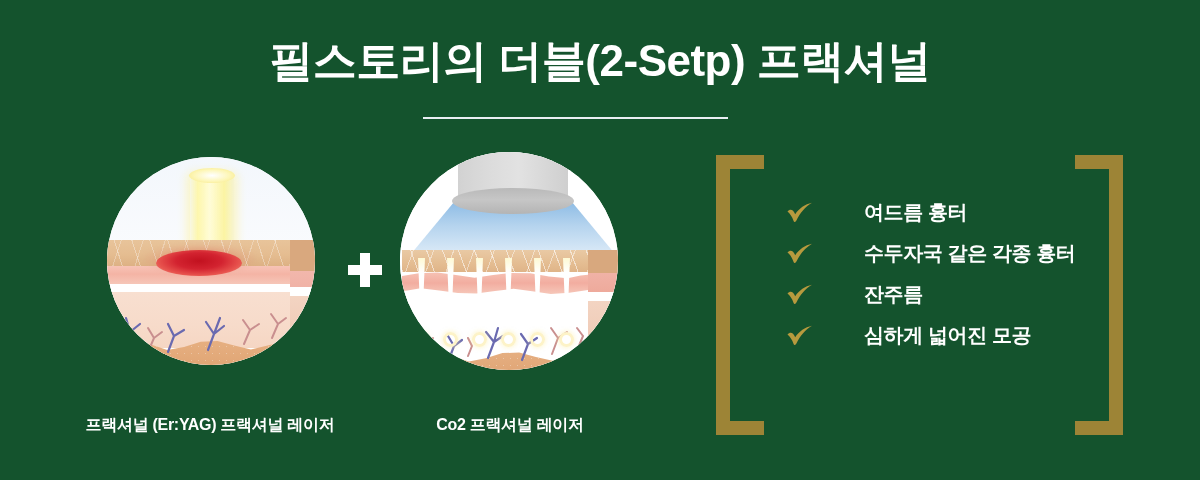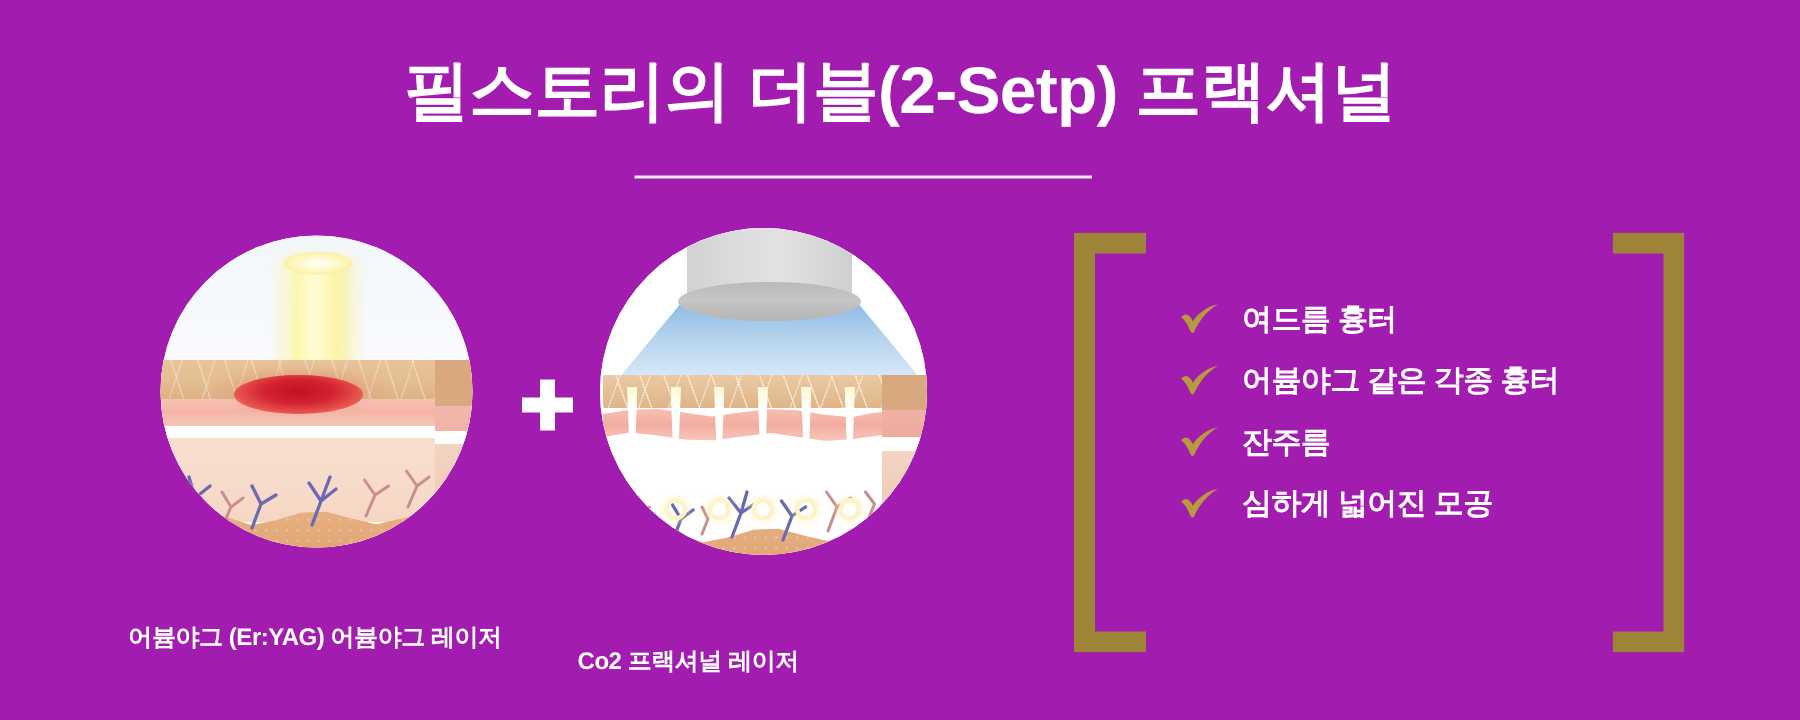--- a/index.html
+++ b/index.html
@@ -9,21 +9,21 @@
   body {
     width: 1200px;
     height: 480px;
     overflow: hidden;
     font-family: "Liberation Sans", "DejaVu Sans", sans-serif;
   }
   #stage {
     position: relative;
     width: 1200px;
     height: 480px;
-    background: #a21caf;
+    background: #14532d;
     overflow: hidden;
   }
 
   
   #title {
     position: absolute;
     left: 0;
     top: 36px;
     width: 1200px;
     text-align: center;
@@ -270,21 +270,21 @@
   
   .caption {
     position:absolute;
     color:#ffffff;
     font-size:16px;
     font-weight:700;
     white-space:nowrap;
     letter-spacing:-0.3px;
   }
   #caption-left  { left:0;   top:415px; width:420px; text-align:center; }
-  #caption-right { left:385px; top:431px; width:250px; text-align:left; }
+  #caption-right { left:385px; top:415px; width:250px; text-align:center; }
 
   
   .bracket {
     position:absolute;
     top:155px;
     width:48px; height:280px;
     background:#9d8436;
   }
   #bracket-left  { left:716px;  clip-path: polygon(0 0, 100% 0, 100% 14px, 14px 14px, 14px calc(100% - 14px), 100% calc(100% - 14px), 100% 100%, 0 100%); }
   #bracket-right { left:1075px; clip-path: polygon(0 0, 100% 0, 100% 100%, 0 100%, 0 calc(100% - 14px), calc(100% - 14px) calc(100% - 14px), calc(100% - 14px) 14px, 0 14px); }
@@ -303,20 +303,21 @@
     width:28px; height:22px;
     flex:0 0 28px;
     margin-right:14px;
   }
   .benefit-label {
     color:#ffffff;
     font-size:20px;
     font-weight:700;
     white-space:nowrap;
     letter-spacing:-0.4px;
+    margin-left:36px;
   }
 </style>
 </head>
 <body>
 
 <div id="stage">
 
   <div id="title">필스토리의 더블(2-Setp) 프랙셔널</div>
   <div id="title-rule"></div>
 
@@ -406,21 +407,21 @@
         <div class="pore-ring" style="left:12px;  top:82px;"></div>
         <div class="pore-ring" style="left:41px;  top:82px;"></div>
         <div class="pore-ring" style="left:70px;  top:82px;"></div>
         <div class="pore-ring" style="left:99px;  top:82px;"></div>
         <div class="pore-ring" style="left:128px; top:82px;"></div>
         <div class="pore-ring" style="left:157px; top:82px;"></div>
       </div>
     </div>
   </div>
 
-  <div class="caption" id="caption-left">어븀야그 (Er:YAG) 어븀야그 레이저</div>
+  <div class="caption" id="caption-left">프랙셔널 (Er:YAG) 프랙셔널 레이저</div>
   <div class="caption" id="caption-right">Co2 프랙셔널 레이저</div>
 
   <div class="bracket" id="bracket-left"></div>
   <div class="bracket" id="bracket-right"></div>
 
   <div id="benefit-list">
 
     <div class="benefit-row">
       <span class="check-icon">
         <svg viewBox="0 0 28 22" width="28" height="22">
@@ -429,21 +430,21 @@
       </span>
       <span class="benefit-label">여드름 흉터</span>
     </div>
 
     <div class="benefit-row">
       <span class="check-icon">
         <svg viewBox="0 0 28 22" width="28" height="22">
           <path d="M1.5 9.5 C4 6.5 7 7 9.2 12.2 C13 6.5 19 2.2 26 0.8 C19.5 4.6 14 10.8 10.4 18.6 C9.4 20.6 8.2 20.4 7.4 18.4 C6.2 15 4 11.4 1.5 9.5 Z" fill="#b79a3e"></path>
         </svg>
       </span>
-      <span class="benefit-label">어븀야그 같은 각종 흉터</span>
+      <span class="benefit-label">수두자국 같은 각종 흉터</span>
     </div>
 
 
     <div class="benefit-row">
       <span class="check-icon">
         <svg viewBox="0 0 28 22" width="28" height="22">
           <path d="M1.5 9.5 C4 6.5 7 7 9.2 12.2 C13 6.5 19 2.2 26 0.8 C19.5 4.6 14 10.8 10.4 18.6 C9.4 20.6 8.2 20.4 7.4 18.4 C6.2 15 4 11.4 1.5 9.5 Z" fill="#b79a3e"></path>
         </svg>
       </span>
       <span class="benefit-label">잔주름</span>

